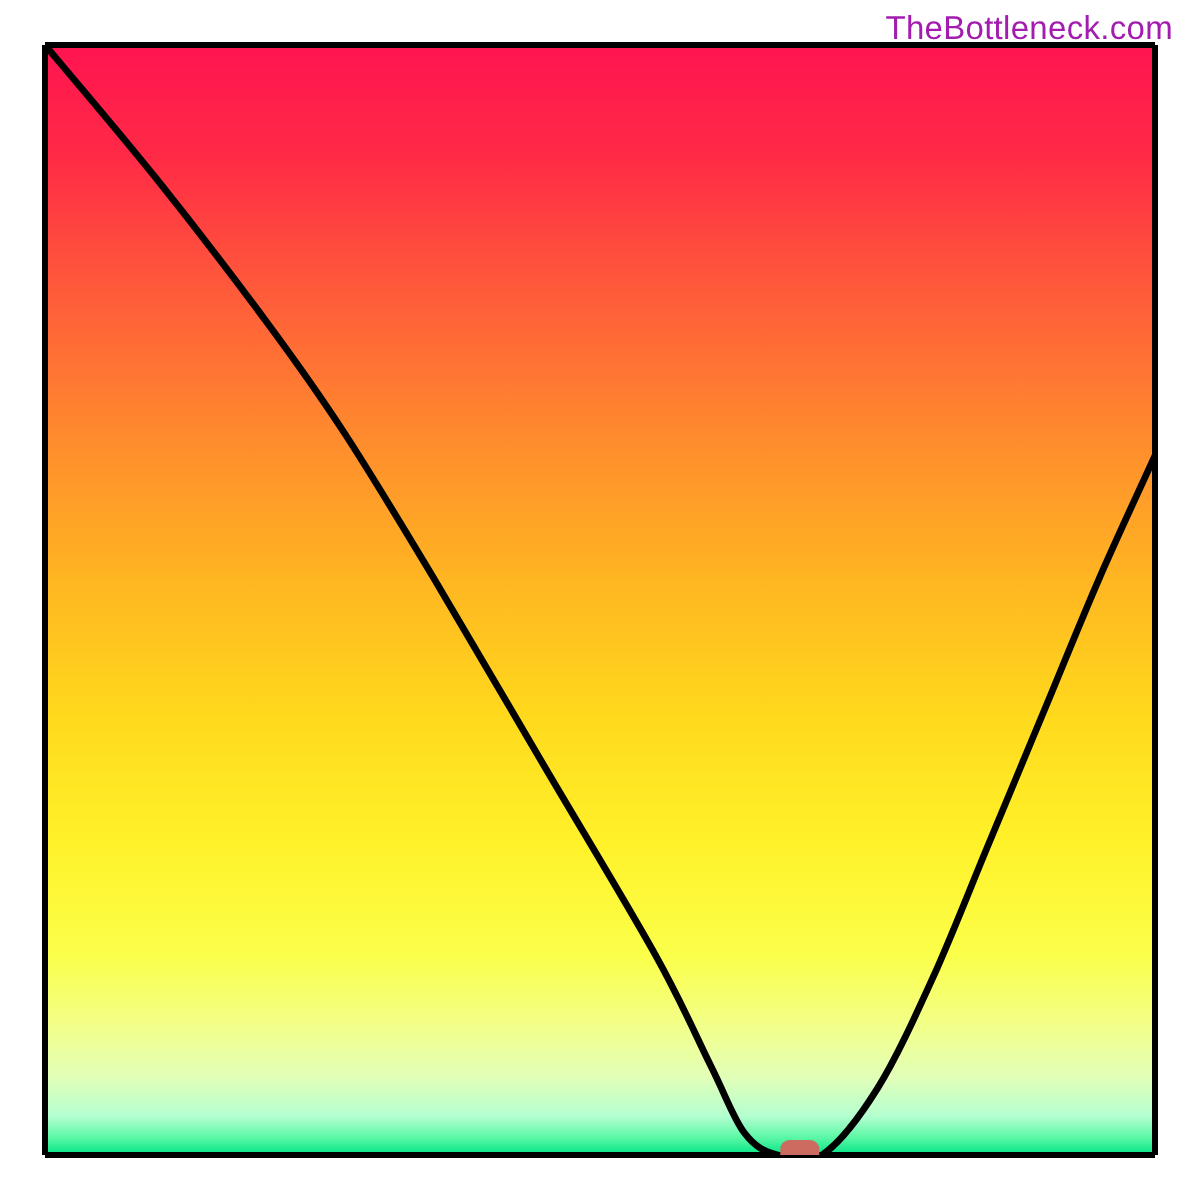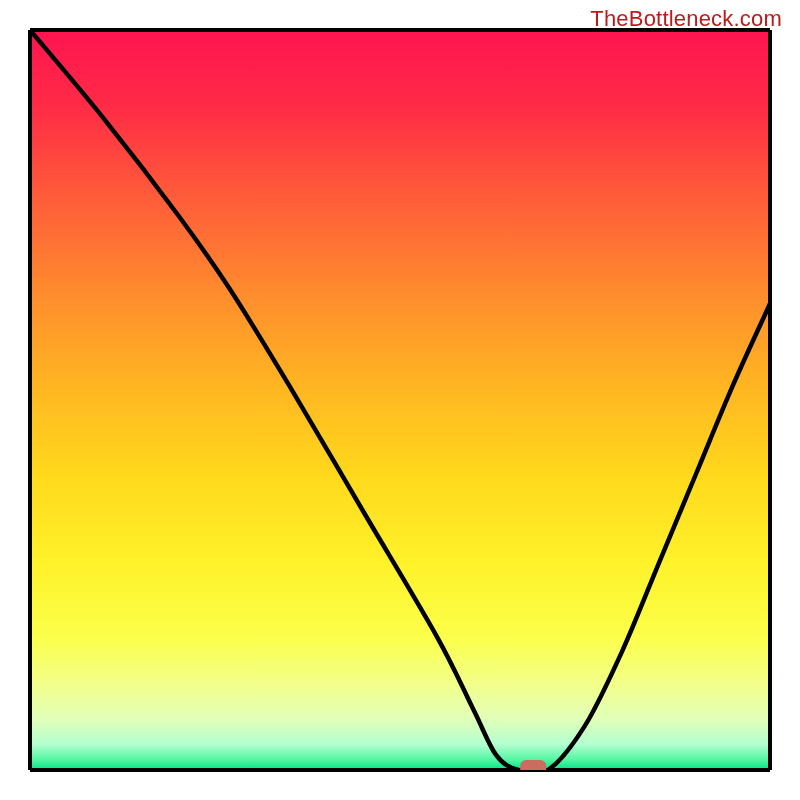--- a/index.html
+++ b/index.html
@@ -14,21 +14,21 @@
   .container {
     position: relative;
     width: 800px;
     height: 800px;
   }
   .watermark {
     position: absolute;
     top: 6px;
     right: 18px;
     font-size: 22px;
-    color: #b91c1c;
+    color: #a21caf;
     font-weight: 500;
     letter-spacing: 0.2px;
     z-index: 10;
   }
   svg.chart {
     position: absolute;
     top: 0;
     left: 0;
     width: 800px;
     height: 800px;

